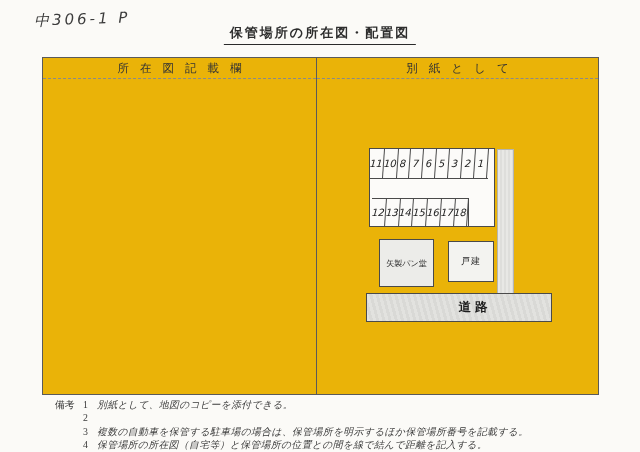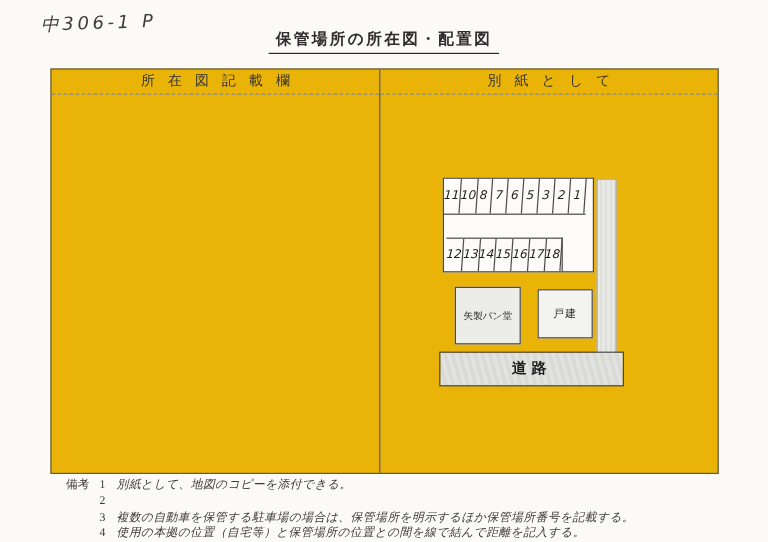--- a/index.html
+++ b/index.html
@@ -102,21 +102,21 @@
     display:flex;align-items:center;justify-content:center;
     color:#2a2a2a;text-align:center;
   }
   .bakery{left:62px;top:181px;width:53px;height:46px;background:#ececе9;background:#ececE9;background:#ecece9;font-size:8px;letter-spacing:0;}
   .house{left:131px;top:183px;width:44px;height:39px;background:#f3f3f0;font-size:9px;letter-spacing:1px;}
   .road{
     position:absolute;left:49px;top:235px;width:152px;height:27px;
     background:repeating-linear-gradient(75deg,#e2e2df 0 3px,#d9d9d6 3px 6px);
     border:1.3px solid #4a4a4a;
     display:flex;align-items:center;justify-content:center;
-    font-size:12.5px;font-weight:700;letter-spacing:4px;color:#1d1d1d;
+    font-size:12.5px;font-weight:700;letter-spacing:4px;color:#1d1d1d;padding-left:32px;
   }
 
   
   .notes{position:absolute;left:55px;top:398px;font-size:9.8px;color:#3a3a3a;line-height:13.4px;}
   .note-line{display:flex;white-space:nowrap;}
   .note-label{width:28px;}
   .note-num{width:14px;text-align:left;}
   .note-text{letter-spacing:.4px;font-style:italic;}
 </style>
 </head>
@@ -183,17 +183,17 @@
       <span class="note-num">2</span>
     </div>
     <div class="note-line">
       <span class="note-label"></span>
       <span class="note-num">3</span>
       <span class="note-text">複数の自動車を保管する駐車場の場合は、保管場所を明示するほか保管場所番号を記載する。</span>
     </div>
     <div class="note-line">
       <span class="note-label"></span>
       <span class="note-num">4</span>
-      <span class="note-text">使用の本拠の位置（自宅等）と保管場所の位置との間を線で結んで距離を記入する。</span>
+      <span class="note-text">保管場所の所在図（自宅等）と保管場所の位置との間を線で結んで距離を記入する。</span>
     </div>
   </div>
 
 </div>
 
 </body></html>

